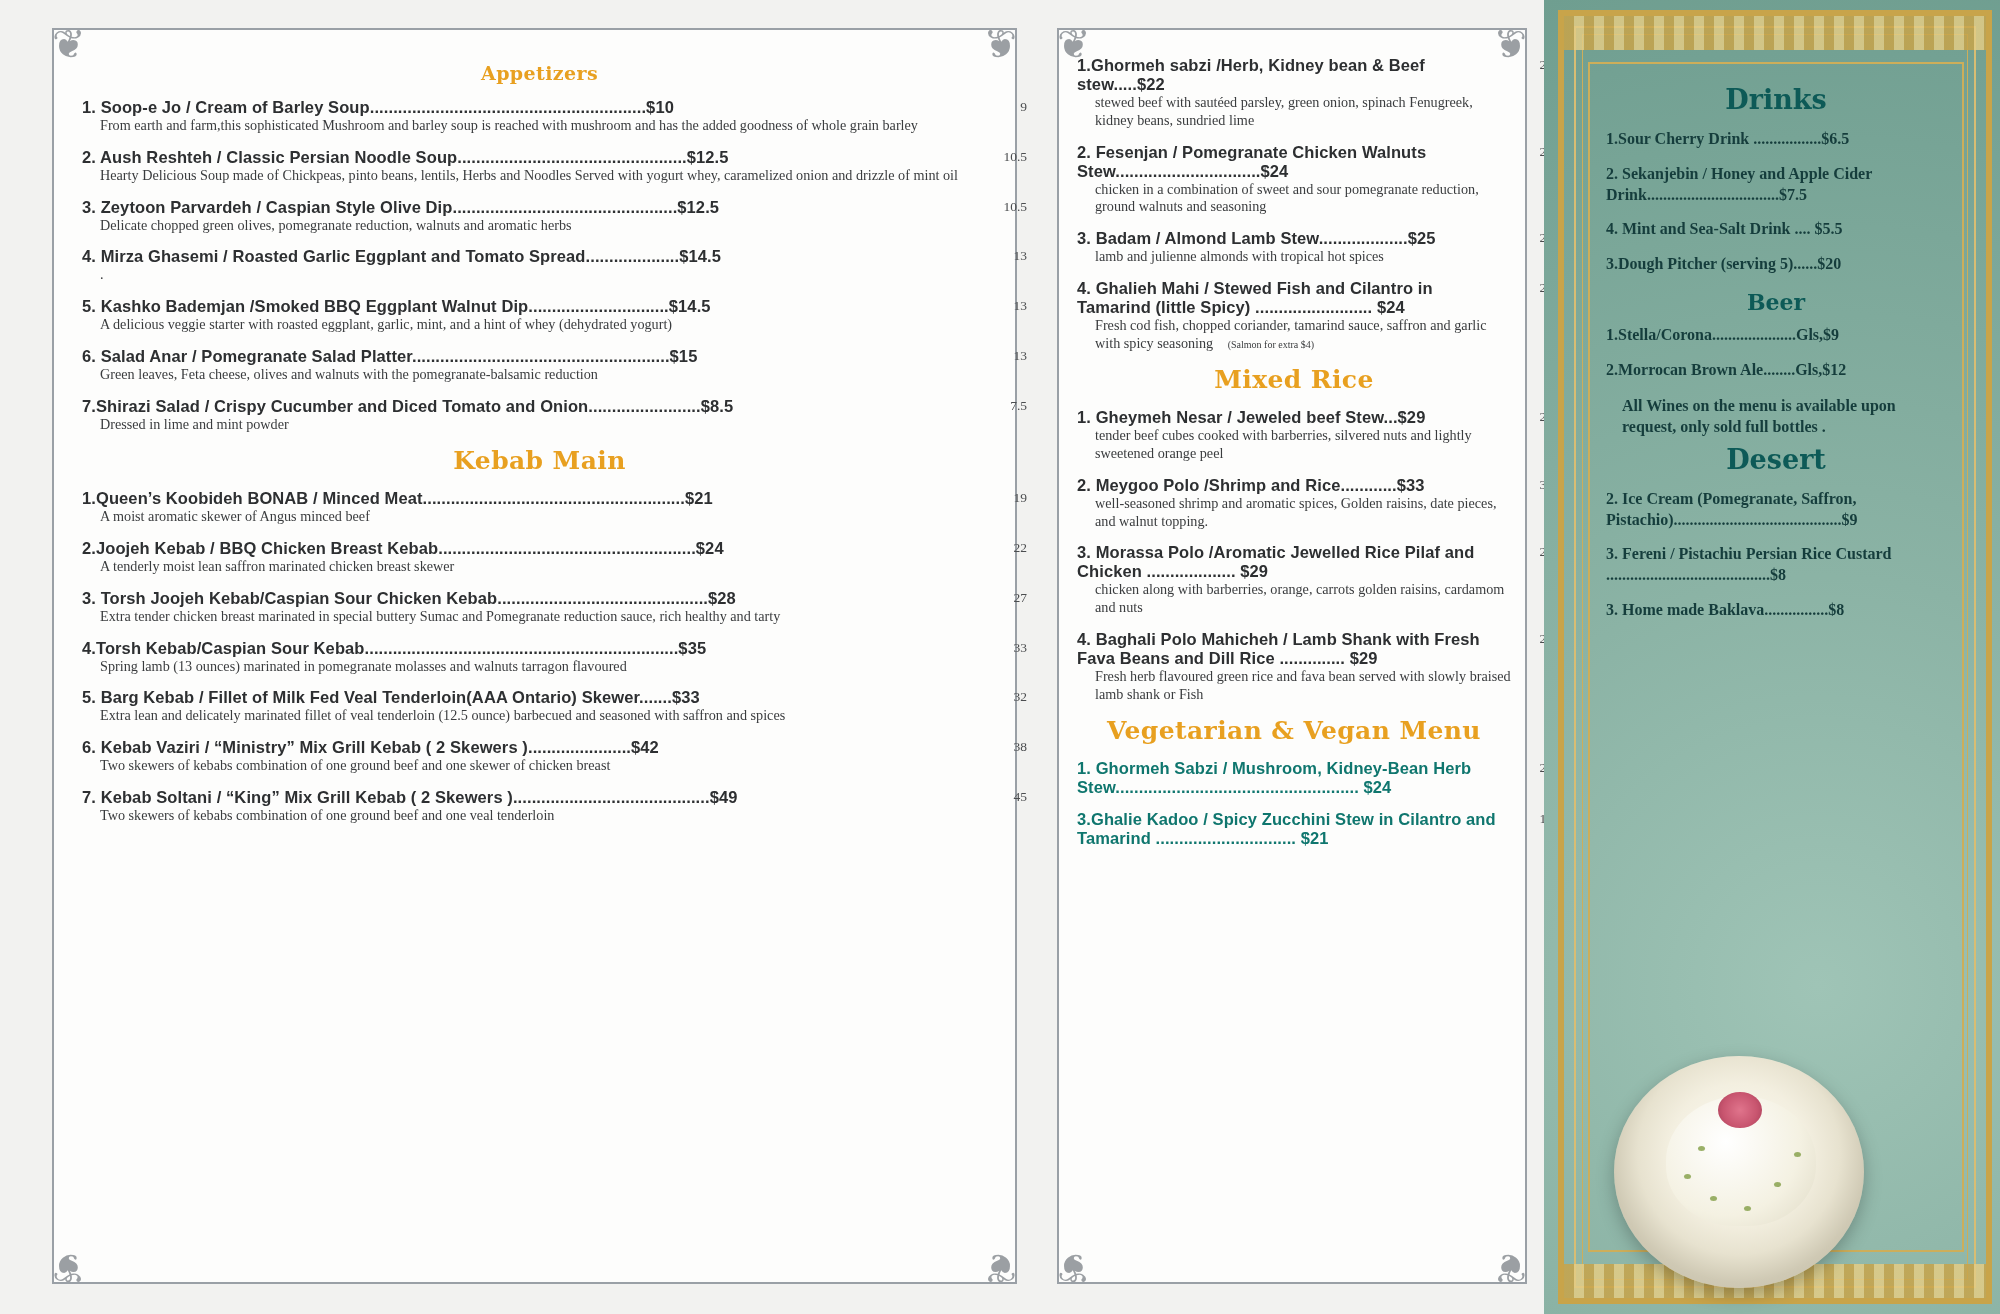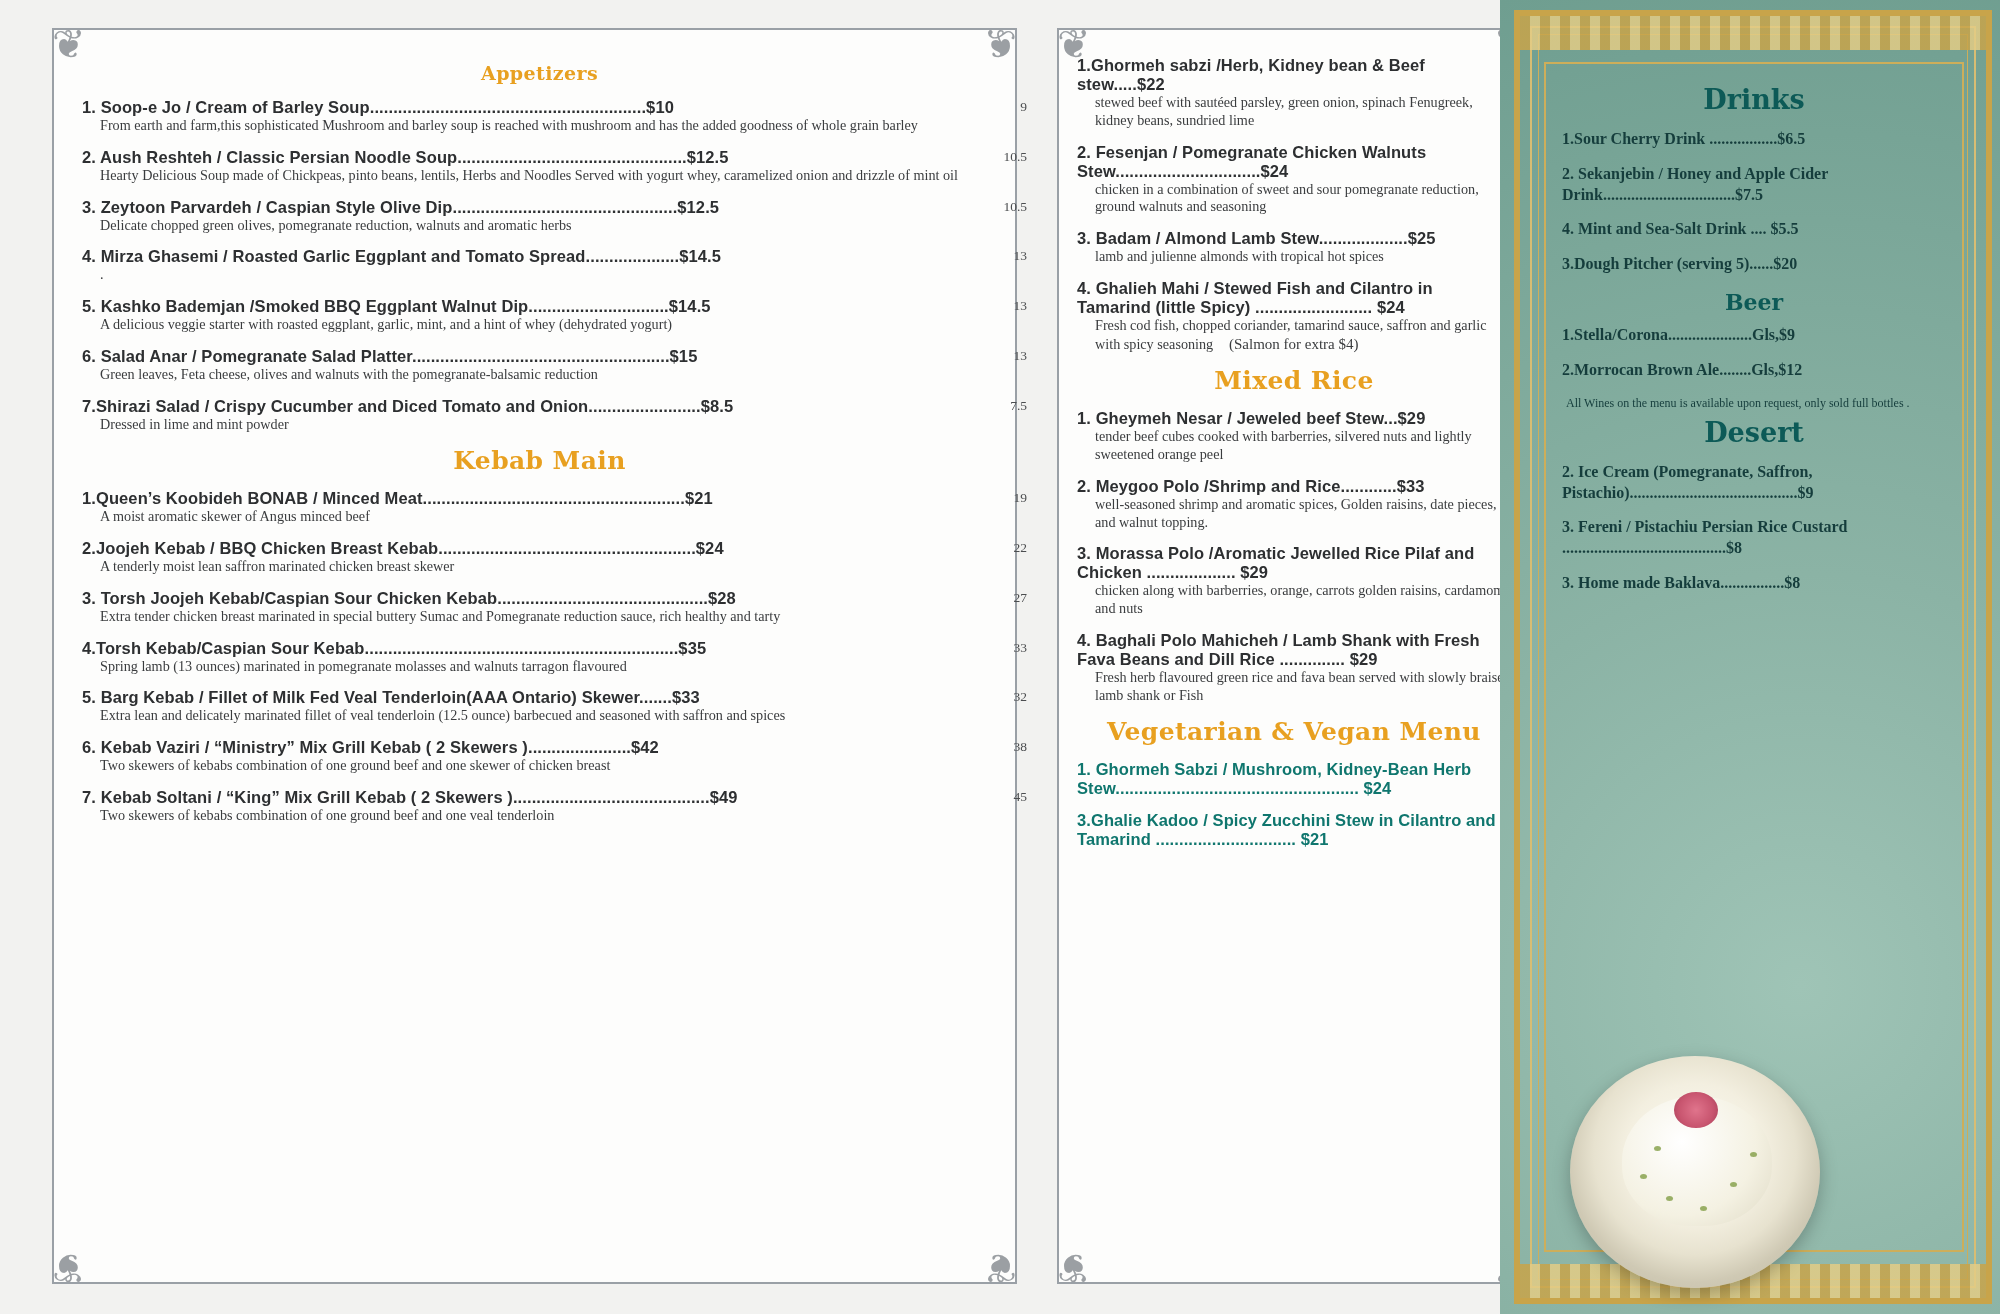--- a/index.html
+++ b/index.html
@@ -63,35 +63,35 @@
     font-weight:bold;
     font-family:Liberation Sans, sans-serif;
     letter-spacing:.1px;
   }
   .desc{
     font-size:14.2px;
     color:#3a3c3e;
     margin-left:18px;
     line-height:1.25;
   }
-  .note{font-size:15px;padding-left:12px;}
+  .note{font-size:10px;padding-left:12px;}
   .num{
     position:absolute;
     right:-40px;
     top:1px;
     font-size:13.5px;
     color:#4b4d4f;
   }
   .col-left .item .num{right:-30px;}
   .col-mid .item .num{right:-42px;}
   .veg .line{color:#0f766e;}
 
   
   .col-right{
-    position:absolute;top:0;right:0;width:500px;height:1314px;
+    position:absolute;top:0;right:0;width:456px;height:1314px;
     background:
       radial-gradient(circle at 60% 75%, #9fc4b6 0%, #8bb3a5 40%, #6f9e90 100%);
     overflow:hidden;
   }
   .gold-band{
     position:absolute;left:14px;right:8px;top:10px;bottom:10px;
     border:6px solid #c8a44a;
     box-sizing:border-box;
   }
   .gold-band:before{
@@ -124,21 +124,21 @@
   }
   .r-title.sub{font-size:22px;margin:12px 0 10px;}
   .r-line{
     color:#153d3c;
     font-size:16px;
     font-weight:bold;
     margin-bottom:14px;
     line-height:1.3;
   }
   .r-note{
-    color:#153d3c;font-size:12px;font-weight:normal;line-height:1.35;margin:14px 4px 6px;
+    color:#153d3c;font-size:16px;font-weight:bold;line-height:1.35;margin:14px 16px 6px;
   }
   .dessert-img{
     position:absolute;left:70px;bottom:26px;width:250px;height:232px;
     border-radius:50%;
     background:
       radial-gradient(circle at 50% 42%, #fdfcf4 0%, #f3efe0 38%, #e7e2cf 55%, #cfc9b4 70%, #b9b3a0 100%);
     box-shadow:0 6px 18px rgba(0,0,0,.25);
     overflow:hidden;
   }
   .scoop{

